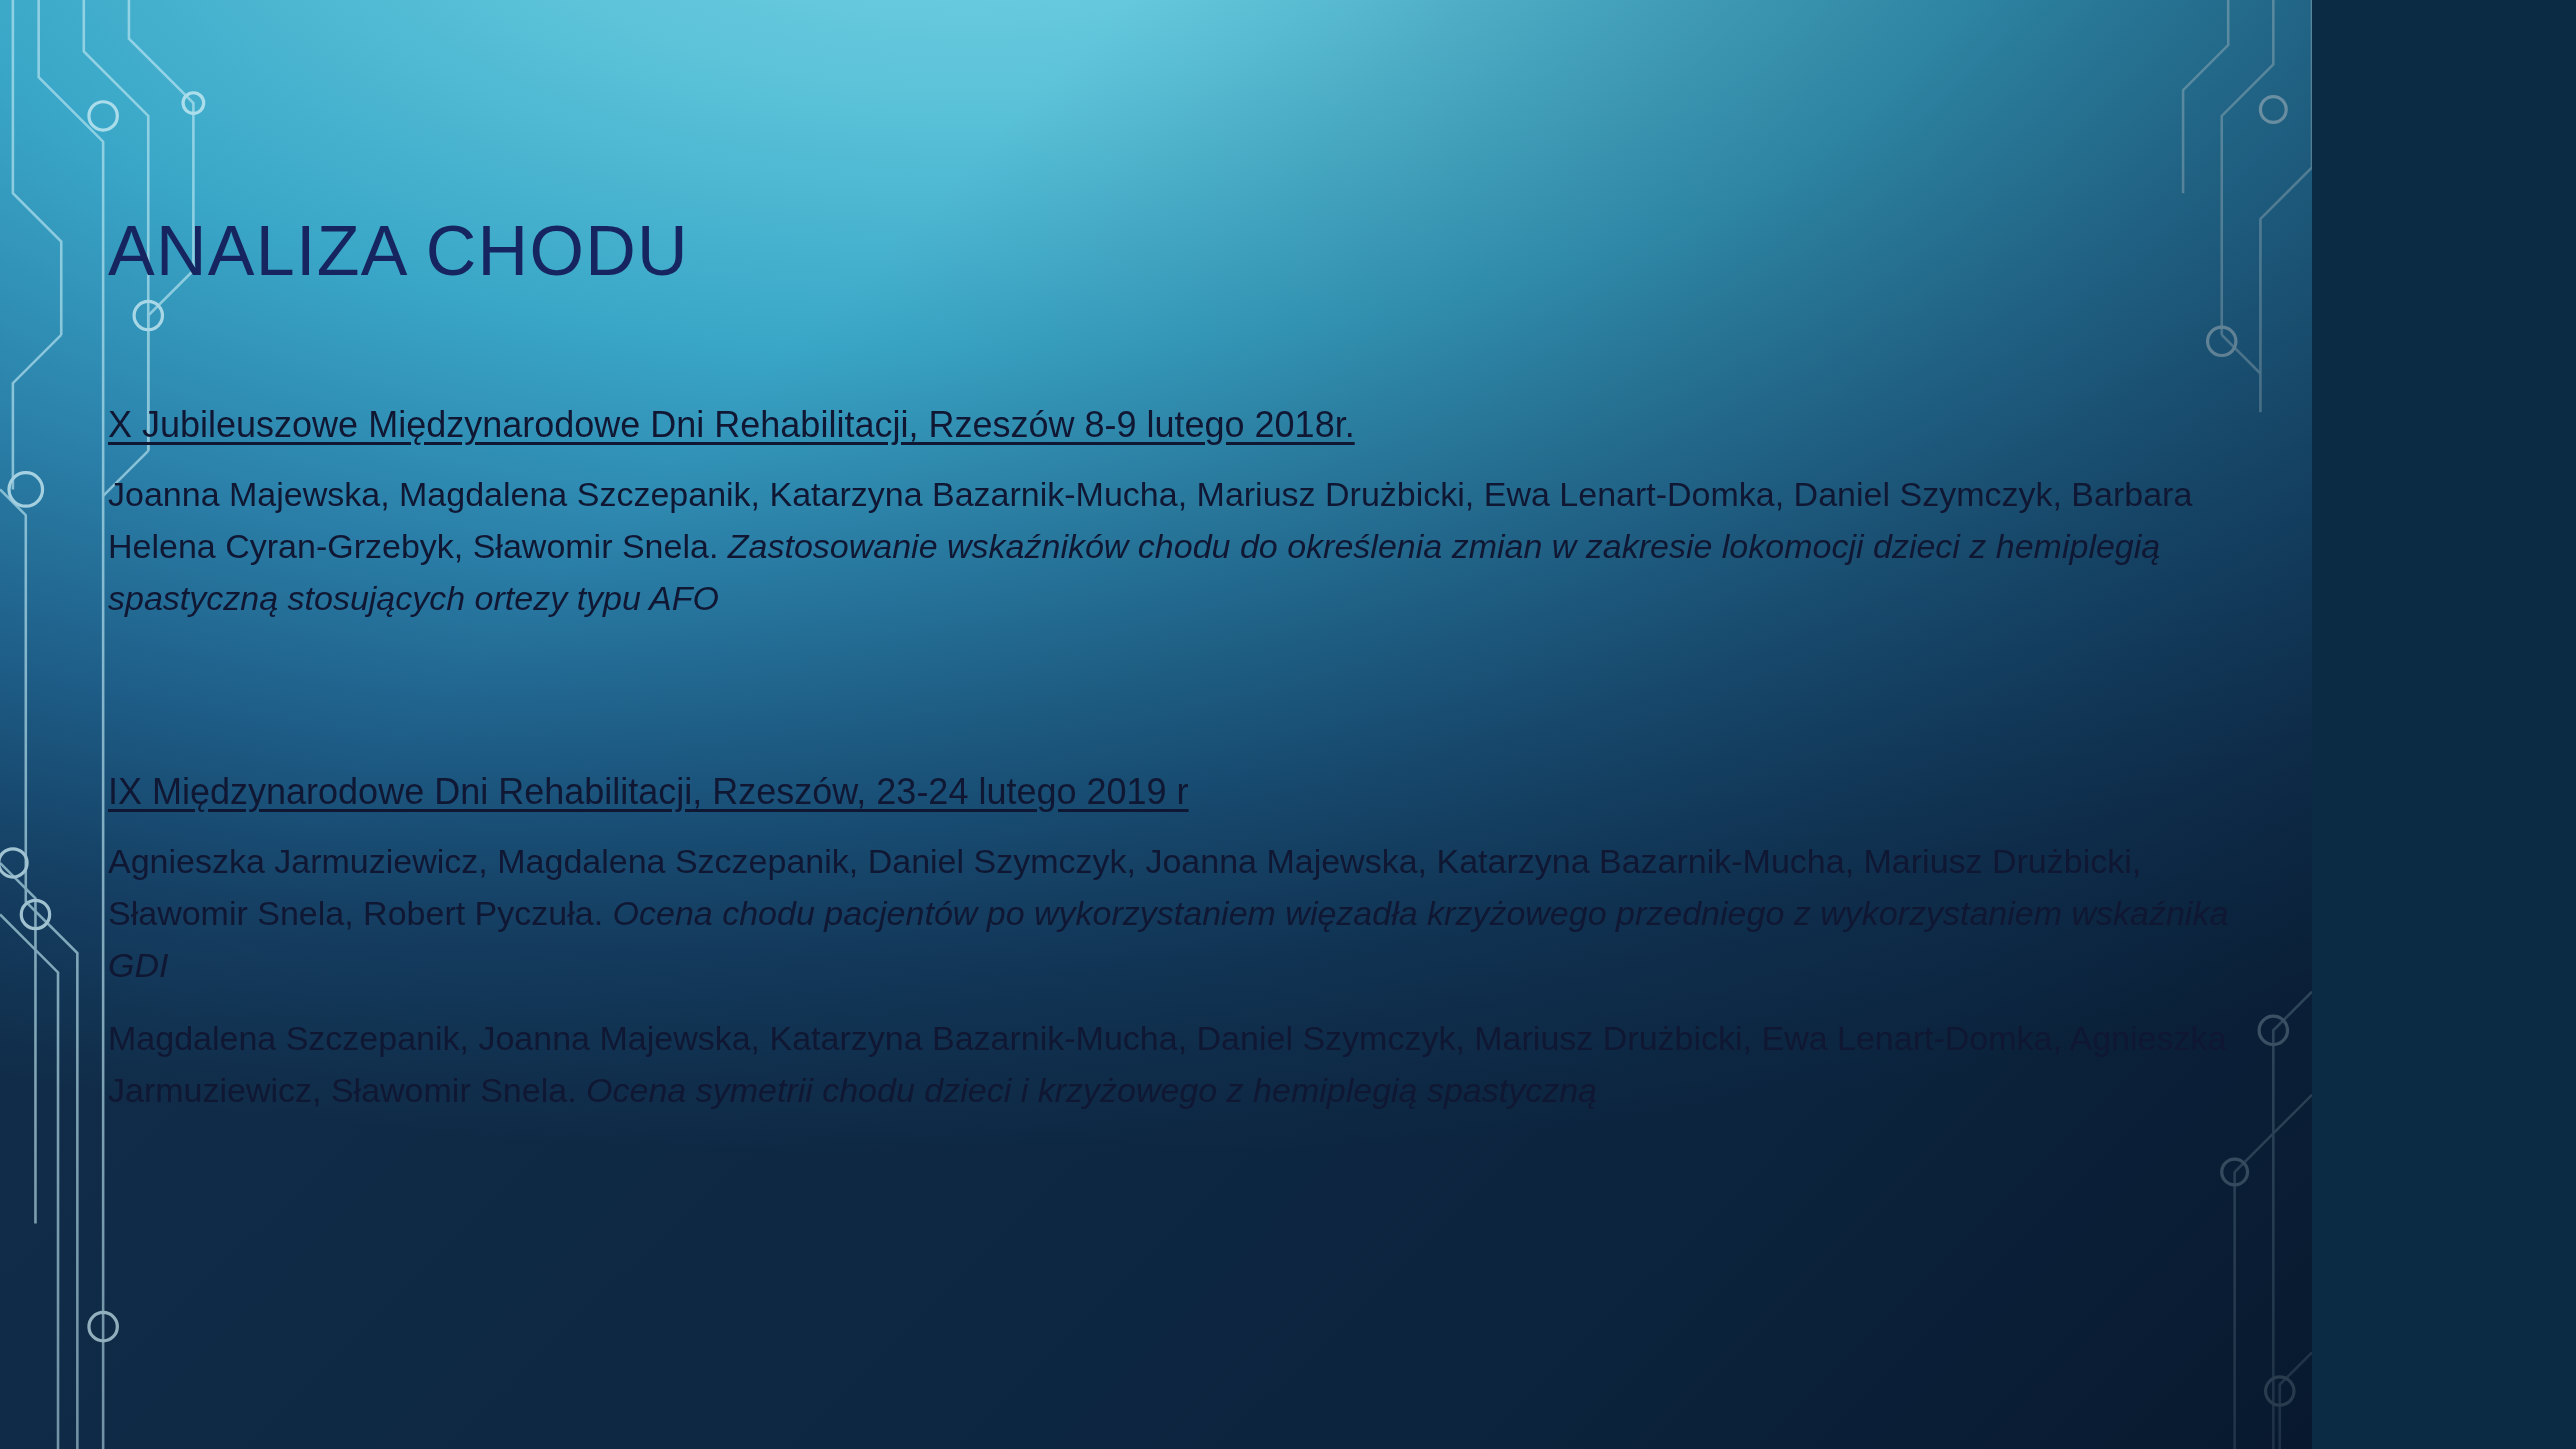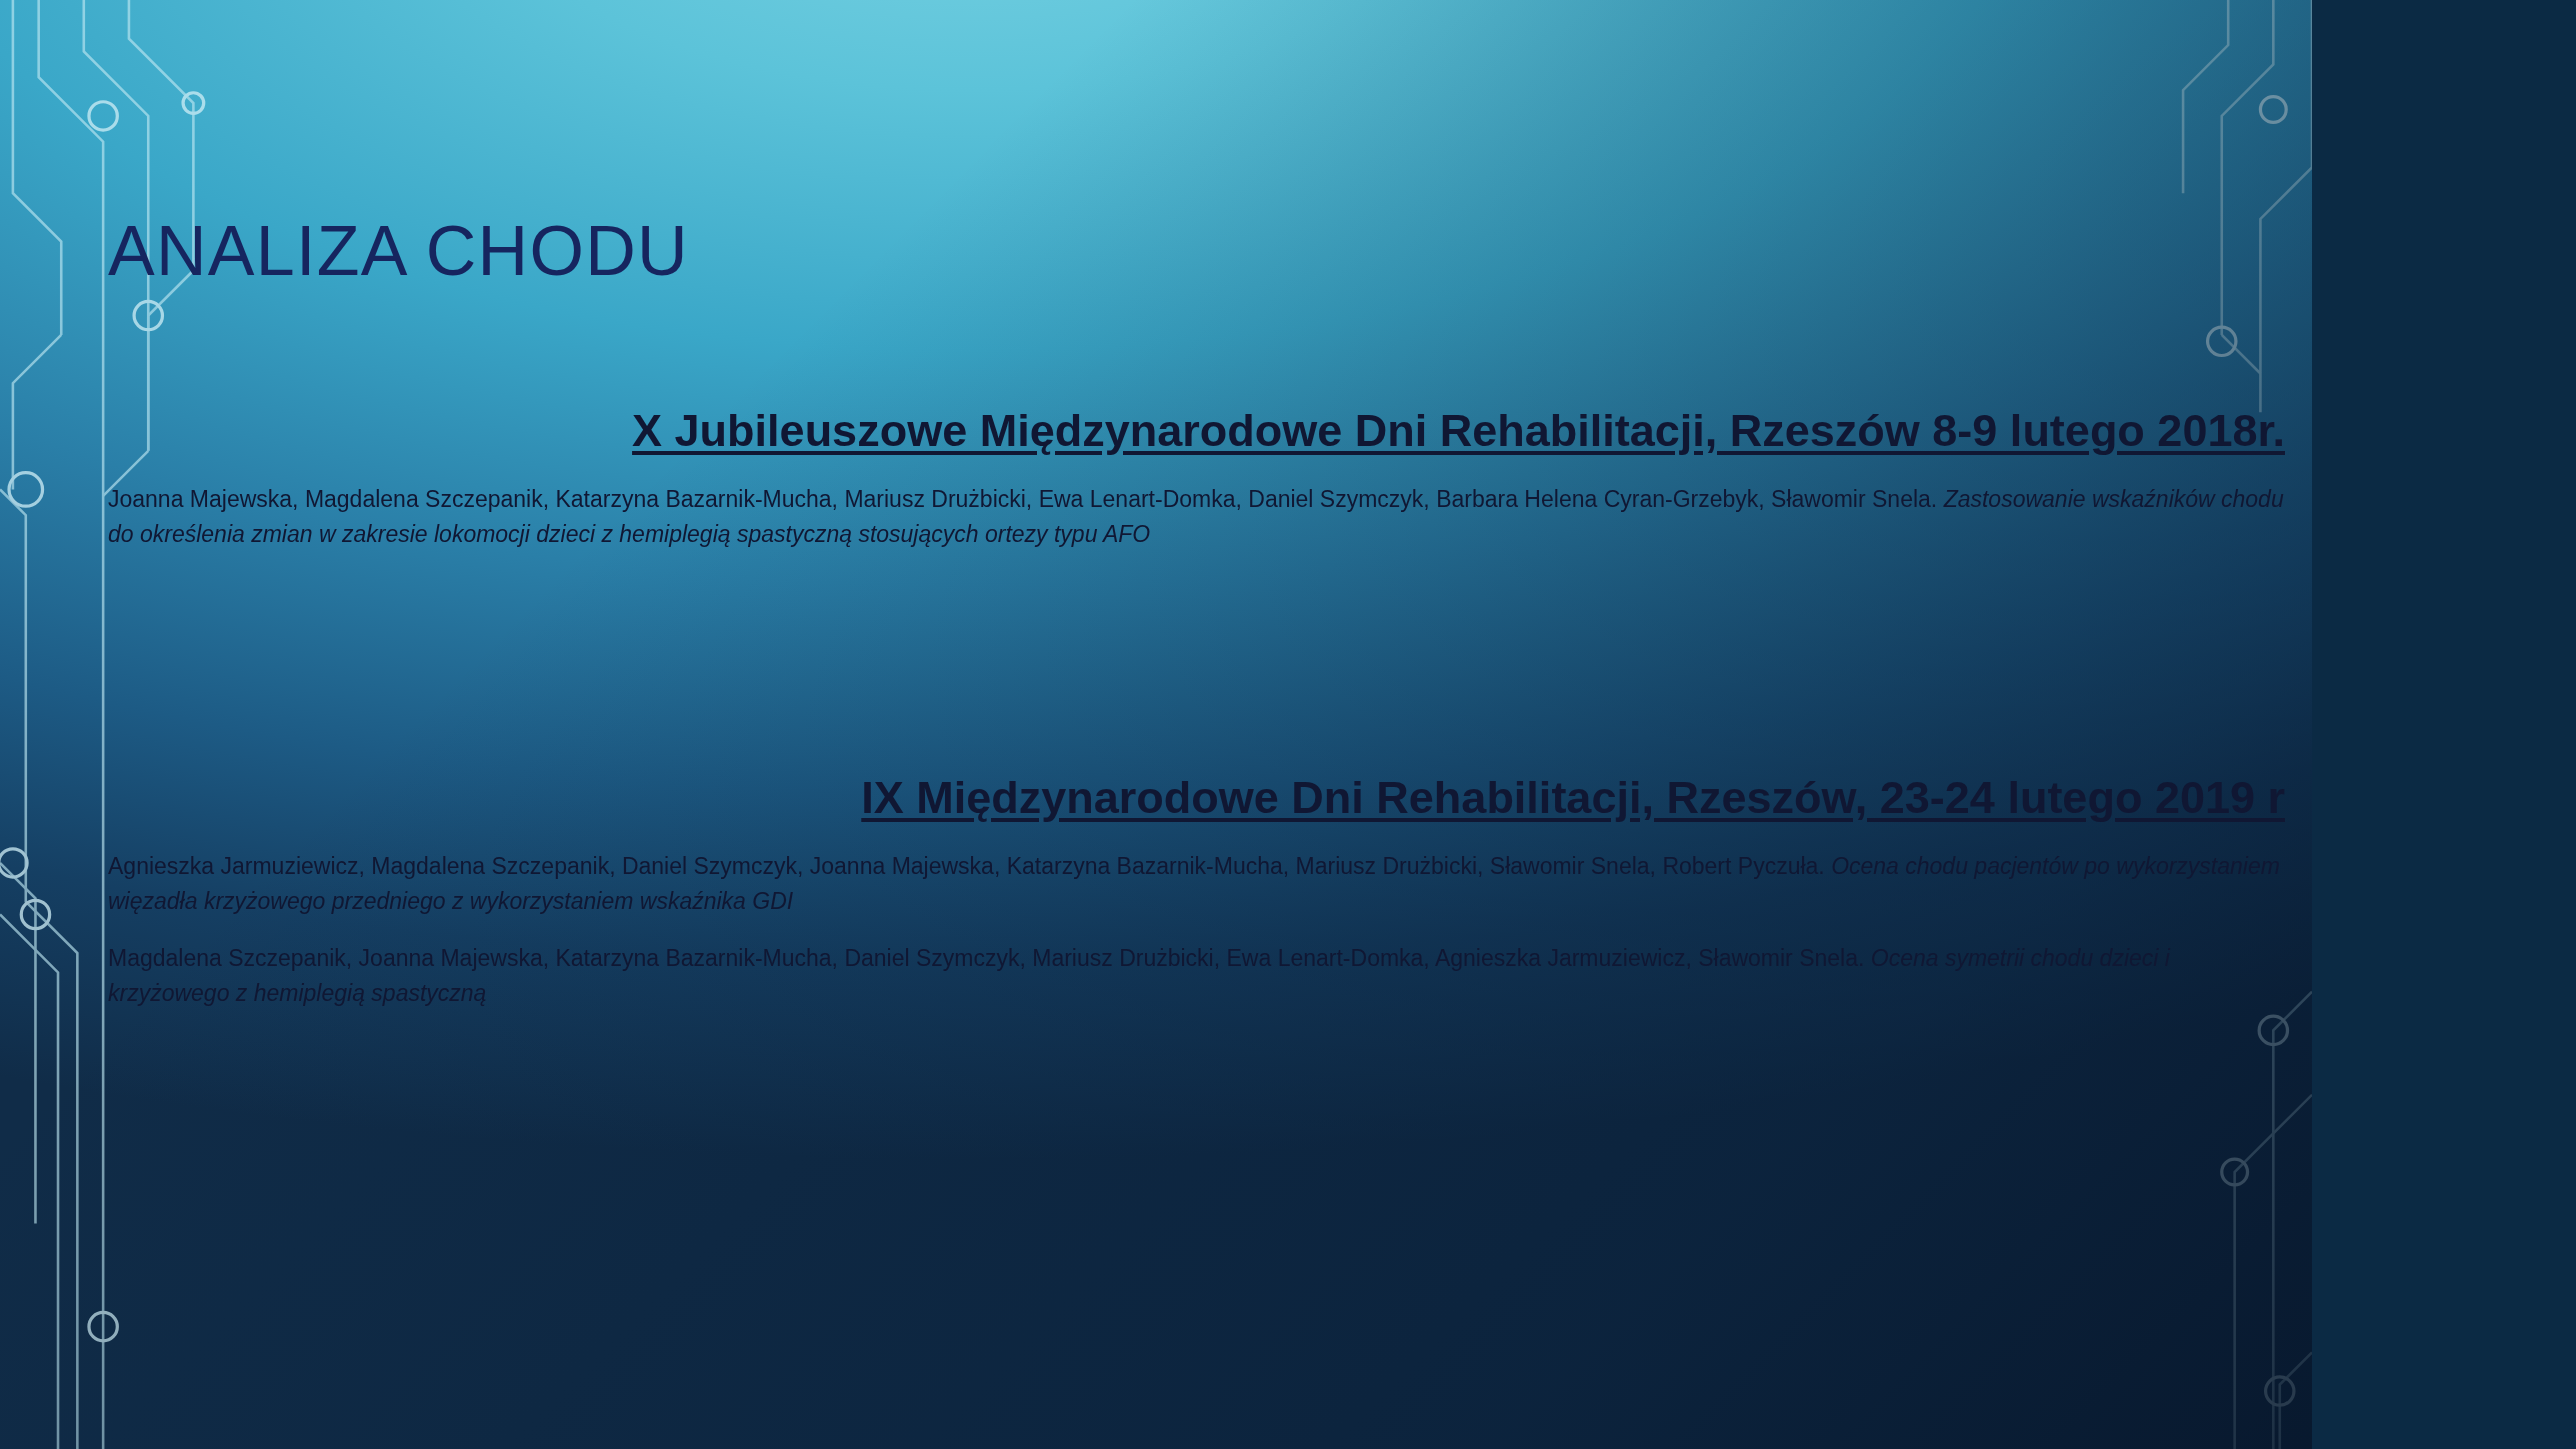--- a/index.html
+++ b/index.html
@@ -52,32 +52,31 @@
     white-space: nowrap;
   }
 
   .body-block {
     position: absolute;
     left: 108px;
     width: 2177px;
   }
 
   .heading {
-    font-size: 45px;
+    font-size: 36px;
     line-height: 1.42;
     color: #101733;
     text-decoration: underline;
     text-underline-offset: 5.2px;
     margin: 0 0 19.3px 0;
-    font-weight: 700;
-    text-align: right;
+    font-weight: 400;
   }
 
   .para {
-    font-size: 23px;
+    font-size: 34px;
     line-height: 1.52;
     color: #101733;
     margin: 0 0 22px 0;
     font-weight: 400;
   }
   .para .it { font-style: italic; }
 
   .block1 { top: 399px; }
   .block2 { top: 766px; }
 </style>

